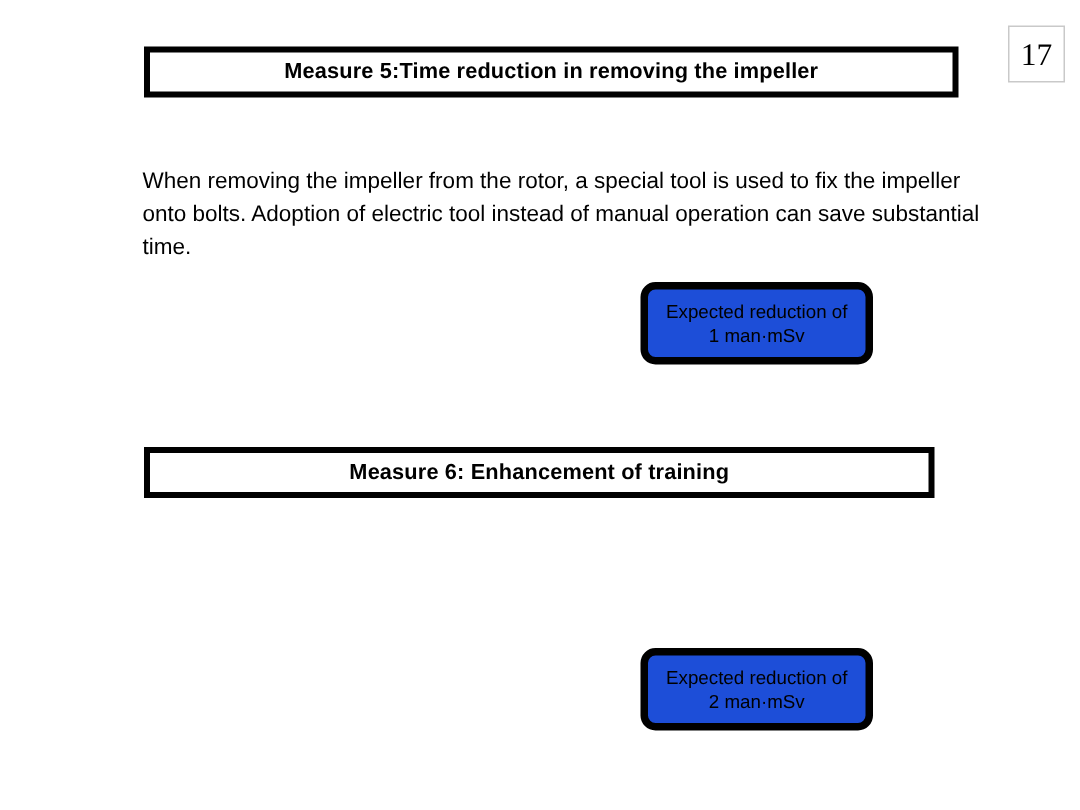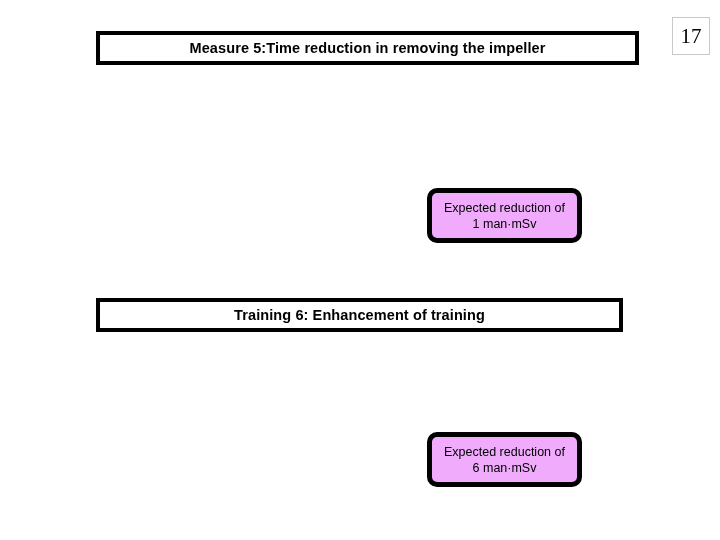--- a/index.html
+++ b/index.html
@@ -87,21 +87,21 @@
   }
   #body-text-2 {
     left: 95px;
     top: 363px;
     width: 570px;
   }
 
   
   .callout-box {
     position: absolute;
-    background: #f0abfc;
+    background: #1d4ed8;
     border: 5px solid #000000;
     border-radius: 10px;
     box-sizing: border-box;
     display: flex;
     flex-direction: column;
     align-items: center;
     justify-content: center;
     width: 155px;
     height: 55px;
   }
@@ -127,29 +127,30 @@
 <div class="slide">
 
   <div class="page-number-box">
     <span>17</span>
   </div>
 
   <div class="heading-box" id="heading-box-1">
     <span class="heading-text">Measure 5:Time reduction in removing the impeller</span>
   </div>
 
+  <div class="body-text" id="body-text-1">When removing the impeller from the rotor, a special tool is used to fix the impeller onto bolts. Adoption of electric tool instead of manual operation can save substantial time.</div>
 
   <div class="callout-box" id="callout-box-1">
     <span class="callout-line">Expected reduction of</span>
     <span class="callout-line">1 man·mSv</span>
   </div>
 
   <div class="heading-box" id="heading-box-2">
-    <span class="heading-text">Training 6: Enhancement of training</span>
+    <span class="heading-text">Measure 6: Enhancement of training</span>
   </div>
 
 
   <div class="callout-box" id="callout-box-2">
     <span class="callout-line">Expected reduction of</span>
-    <span class="callout-line">6 man·mSv</span>
+    <span class="callout-line">2 man·mSv</span>
   </div>
 
 </div>
 
 </body></html>

